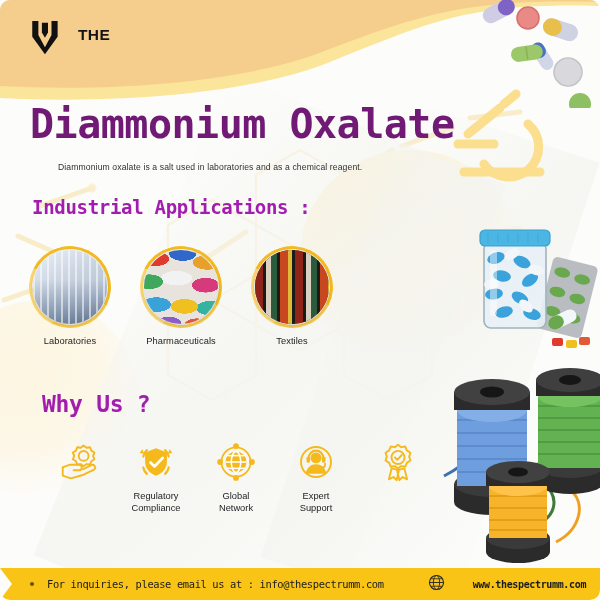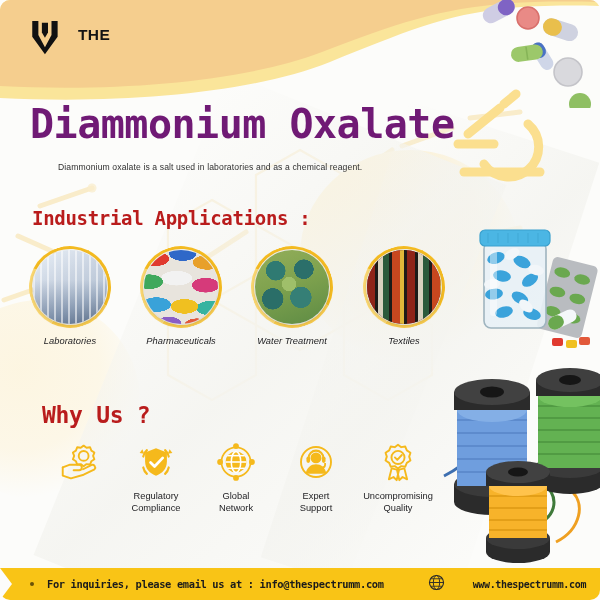--- a/index.html
+++ b/index.html
@@ -54,29 +54,28 @@
   }
   .subtitle {
     position:absolute; left:34px; top:162px; z-index:5;
     font-size:8.6px; color:#303030; letter-spacing:.12px;padding-left:24px;
   }
 
   
   .sec-heading {
     position:absolute; z-index:5;
     font-family:"DejaVu Sans Mono", monospace;
-    font-weight:bold; color:#b91c1c;
+    font-weight:bold; color:#a21caf;
     letter-spacing:-0.3px;
-    margin-top:11px;
   }
   #apps-heading { left:32px; top:196px; font-size:19px; }
   #why-heading  { left:42px; top:391px; font-size:23px; }
 
   
-  .apps-row { position:absolute; top:246px; left:0; width:470px; height:120px; z-index:5;font-style:italic; }
+  .apps-row { position:absolute; top:246px; left:0; width:470px; height:120px; z-index:5; }
   .app-item { position:absolute; width:112px; text-align:center; }
   .app-item:nth-child(1){ left:14px; }
   .app-item:nth-child(2){ left:125px; }
   .app-item:nth-child(3){ left:236px; }
   .app-item:nth-child(4){ left:348px; }
   .circle-frame {
     width:82px; height:82px; margin:0 auto;
     border-radius:50%;
     position:relative;
     padding:4px;
@@ -167,21 +166,21 @@
     position:absolute; inset:0;
     display:flex; align-items:center;
   }
   .foot-dot {
     width:4px; height:4px; border-radius:50%;
     background:#6a5208; margin-left:30px; flex:none;
   }
   .foot-text {
     margin-left:13px;
     font-family:"DejaVu Sans Mono", monospace;
-    font-weight:bold; font-size:10.4px; color:#1b1b1b;
+    font-weight:normal; font-size:10.4px; color:#1b1b1b;
     letter-spacing:-.35px; white-space:nowrap;
   }
   .foot-globe { margin-left:44px; flex:none; }
   .foot-site {
     margin-left:28px;
     font-family:"DejaVu Sans Mono", monospace;
     font-weight:bold; font-size:10px; color:#1b1b1b;
     letter-spacing:-.35px; white-space:nowrap;
   }
 
@@ -295,26 +294,20 @@
       <div class="circle-frame">
         <div class="circle-media m-lab"></div>
       </div>
       <div class="app-label">Laboratories</div>
     </div>
     <div class="app-item">
       <div class="circle-frame">
         <div class="circle-media m-pharm"></div>
       </div>
       <div class="app-label">Pharmaceuticals</div>
-    </div>
-    <div class="app-item">
-      <div class="circle-frame">
-        <div class="circle-media m-water"></div>
-      </div>
-      <div class="app-label">Water Treatment</div>
     </div>
     <div class="app-item">
       <div class="circle-frame">
         <div class="circle-media m-textile"></div>
       </div>
       <div class="app-label">Textiles</div>
     </div>
   </div>
 
   <div class="jar-wrap">
@@ -463,24 +456,20 @@
         <svg width="40" height="40" viewBox="0 0 44 44">
           <g fill="none" stroke="#f5b91c" stroke-width="2.1" stroke-linejoin="round">
             <path d="M22 3 l3.6 2.7 4.4 -.7 1.7 4.2 4 2.6 -1.4 4.3 1.4 4.3 -4 2.6 -1.7 4.2 -4.4 -.7 -3.6 2.7 -3.6 -2.7 -4.4 .7 -1.7 -4.2 -4 -2.6 1.4 -4.3 -1.4 -4.3 4 -2.6 1.7 -4.2 4.4 .7z"></path>
             <circle cx="22" cy="17" r="7.2"></circle>
           </g>
           <path d="M18.6 17 l2.6 2.7 5 -5.4" fill="none" stroke="#f5b91c" stroke-width="2.1" stroke-linecap="round" stroke-linejoin="round"></path>
           <path d="M15 29 l-3 12 5 -2.5 3.5 3.5 2.5 -11z" fill="none" stroke="#f5b91c" stroke-width="2.1" stroke-linejoin="round"></path>
           <path d="M29 29 l3 12 -5 -2.5 -3.5 3.5 -2.5 -11z" fill="none" stroke="#f5b91c" stroke-width="2.1" stroke-linejoin="round"></path>
         </svg>
       </div>
-      <div class="why-label">
-        <div>Uncompromising</div>
-        <div>Quality</div>
-      </div>
     </div>
   </div>
 
   <div class="spools-wrap">
     <svg viewBox="0 0 162 216">
       <path d="M6 124 C30 112 44 96 48 72" fill="none" stroke="#3e6fb0" stroke-width="3"></path>
       <path d="M104 130 C124 146 118 168 92 174" fill="none" stroke="#3f7a3a" stroke-width="3"></path>
       <path d="M118 190 C142 178 150 150 130 136" fill="none" stroke="#efa021" stroke-width="3"></path>
 
       <g transform="translate(98,18)">

